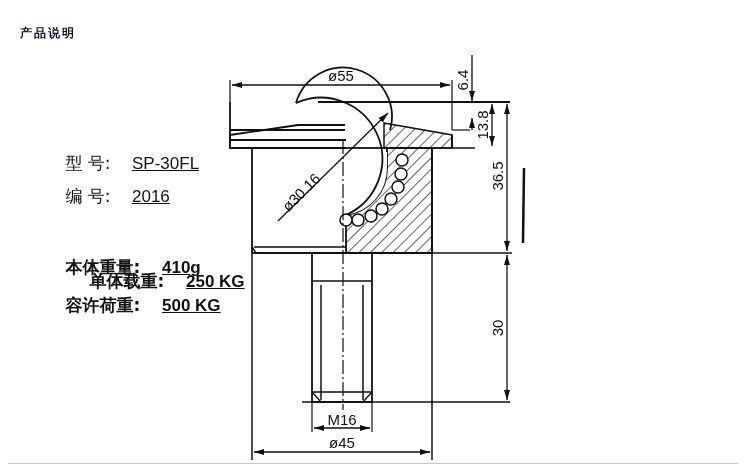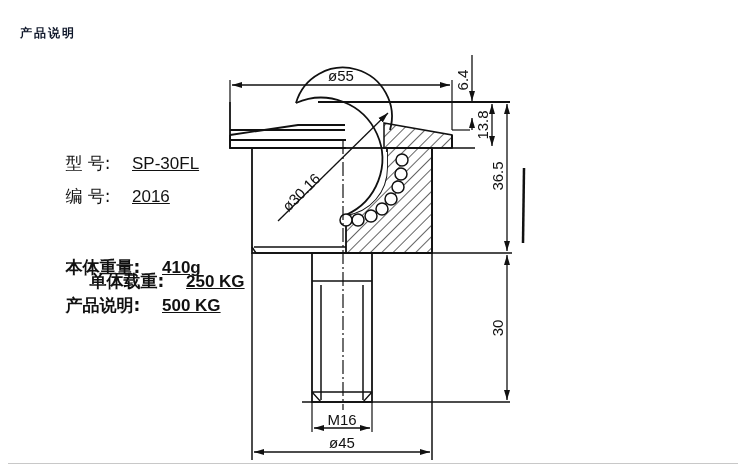--- a/index.html
+++ b/index.html
@@ -24,21 +24,21 @@
 <div class="spec" style="top:185px;">
   <span class="lbl" style="width:88px;">编  号:</span><span class="val">2016</span>
 </div>
 <div class="spec bold" style="top:236px;margin-top:20px;">
   <span class="lbl" style="width:118px;">本体重量:</span><span class="val">410g</span>
 </div>
 <div class="spec bold" style="top:270px;margin-left:24px;">
   <span class="lbl" style="width:118px;">单体载重:</span><span class="val">250 KG</span>
 </div>
 <div class="spec bold" style="top:294px;">
-  <span class="lbl" style="width:118px;">产品说明:</span><span class="val">500 KG</span>
+  <span class="lbl" style="width:118px;">容许荷重:</span><span class="val">500 KG</span>
 </div>
 
 <svg class="drawing" width="746" height="469" viewBox="0 0 746 469">
   <defs>
     <pattern id="hatch" patternUnits="userSpaceOnUse" width="8" height="8" patternTransform="rotate(45)">
       <line x1="0" y1="0" x2="0" y2="8" stroke="#111" stroke-width="1.3"></line>
     </pattern>
     <marker id="arr" viewBox="0 0 10 10" refX="10" refY="5" markerWidth="8" markerHeight="8" orient="auto-start-reverse">
       <path d="M0,2 L10,5 L0,8 z" fill="#111"></path>
     </marker>

